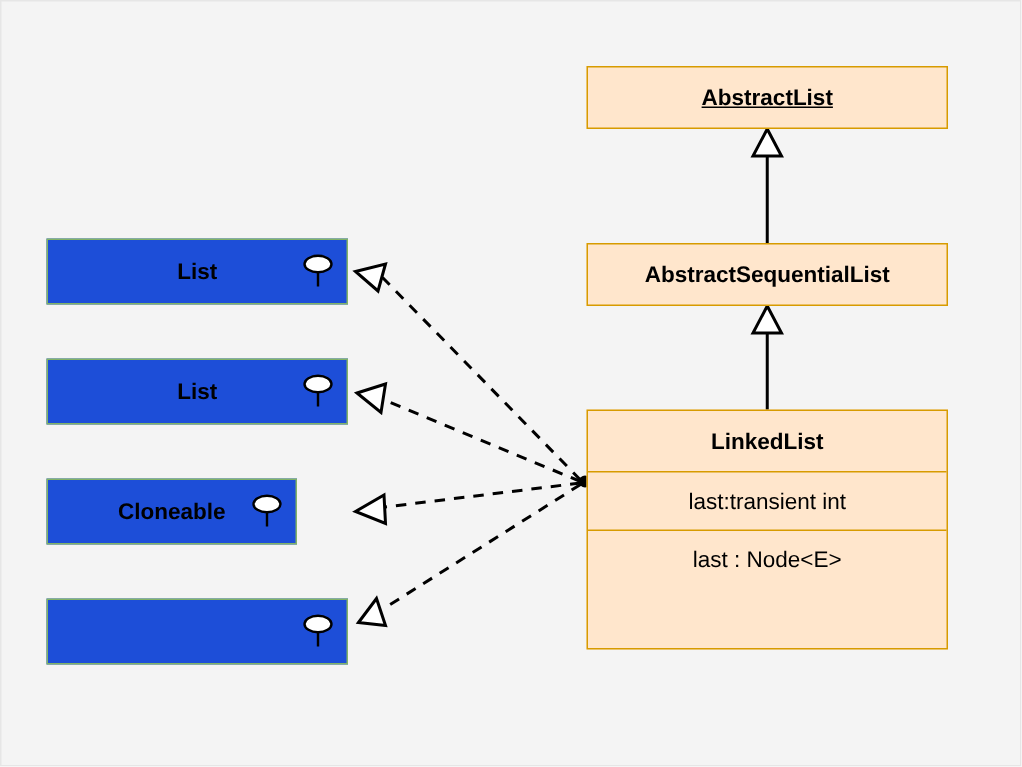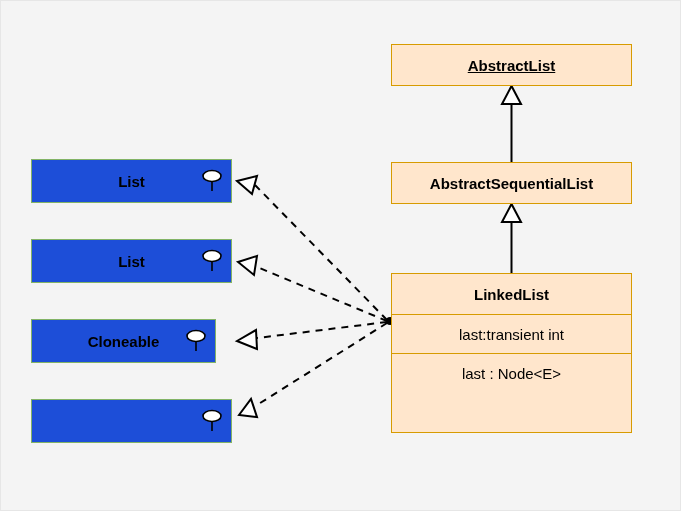--- a/index.html
+++ b/index.html
@@ -133,21 +133,21 @@
   </div>
 
   <div class="node iface" style="left:30px; top:238px; width:201px; height:44px;">
     <span>List</span>
     <svg class="lollipop" viewBox="0 0 22 24" xmlns="http://www.w3.org/2000/svg">
       <ellipse cx="11" cy="7" rx="9" ry="5.5" fill="#ffffff" stroke="#000000" stroke-width="1.6"></ellipse>
       <line x1="11" y1="12.5" x2="11" y2="22" stroke="#000000" stroke-width="1.6"></line>
     </svg>
   </div>
 
-  <div class="node iface" style="left:30px; top:318px; width:185px; height:44px;text-align:center;">
+  <div class="node iface" style="left:30px; top:318px; width:167px; height:44px;text-align:center;">
     <span>Cloneable</span>
     <svg class="lollipop" viewBox="0 0 22 24" xmlns="http://www.w3.org/2000/svg">
       <ellipse cx="11" cy="7" rx="9" ry="5.5" fill="#ffffff" stroke="#000000" stroke-width="1.6"></ellipse>
       <line x1="11" y1="12.5" x2="11" y2="22" stroke="#000000" stroke-width="1.6"></line>
     </svg>
   </div>
 
   <div class="node iface" style="left:30px; top:398px; width:201px; height:44px;">
     <svg class="lollipop" viewBox="0 0 22 24" xmlns="http://www.w3.org/2000/svg">
       <ellipse cx="11" cy="7" rx="9" ry="5.5" fill="#ffffff" stroke="#000000" stroke-width="1.6"></ellipse>

